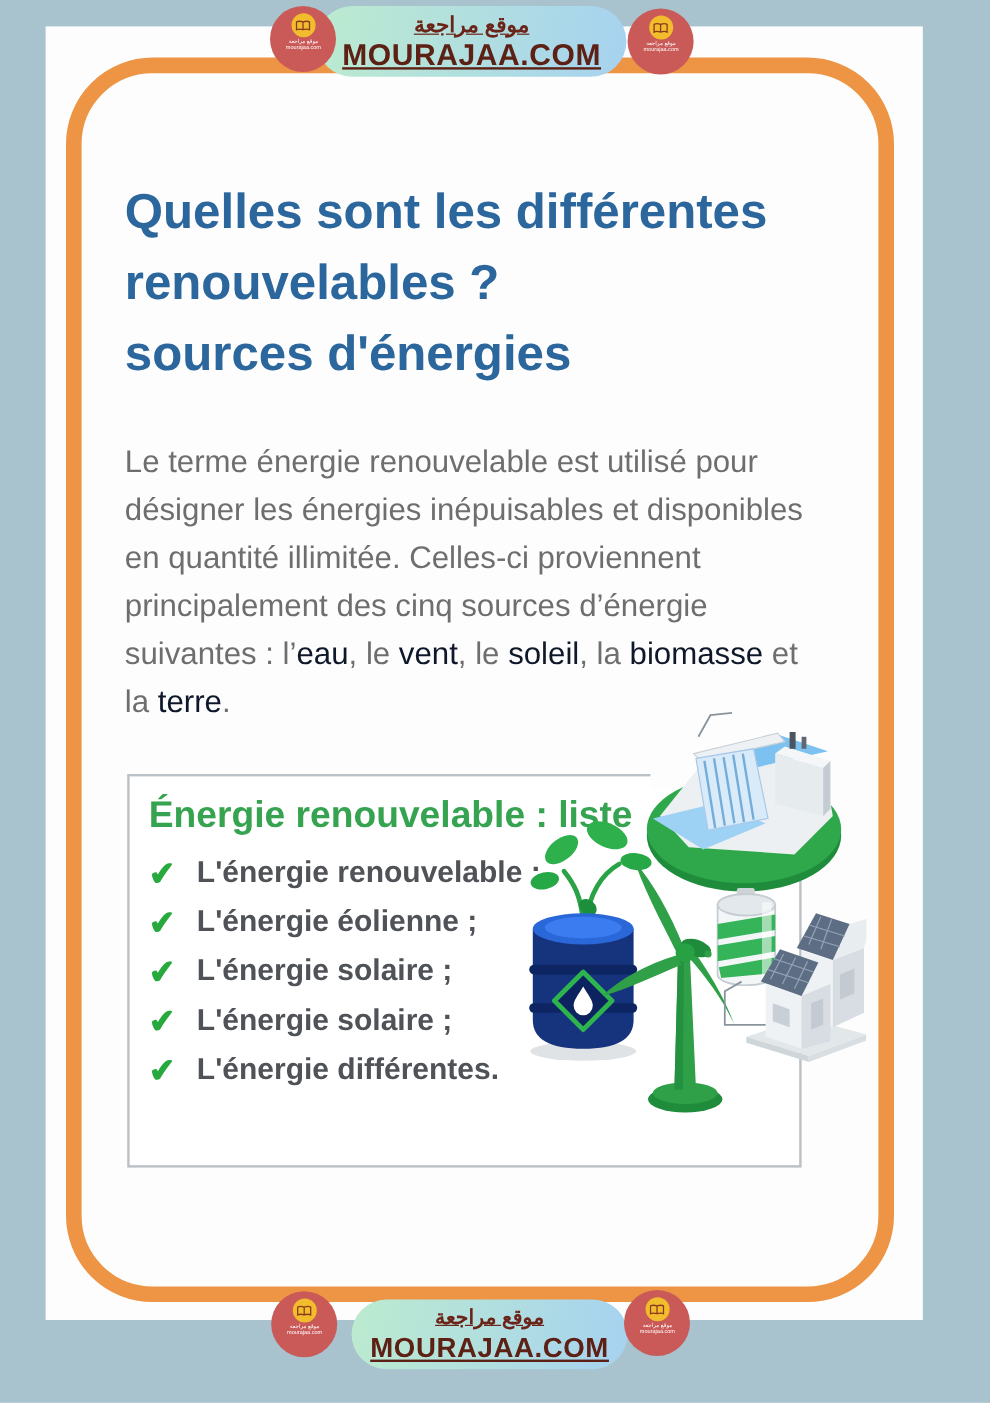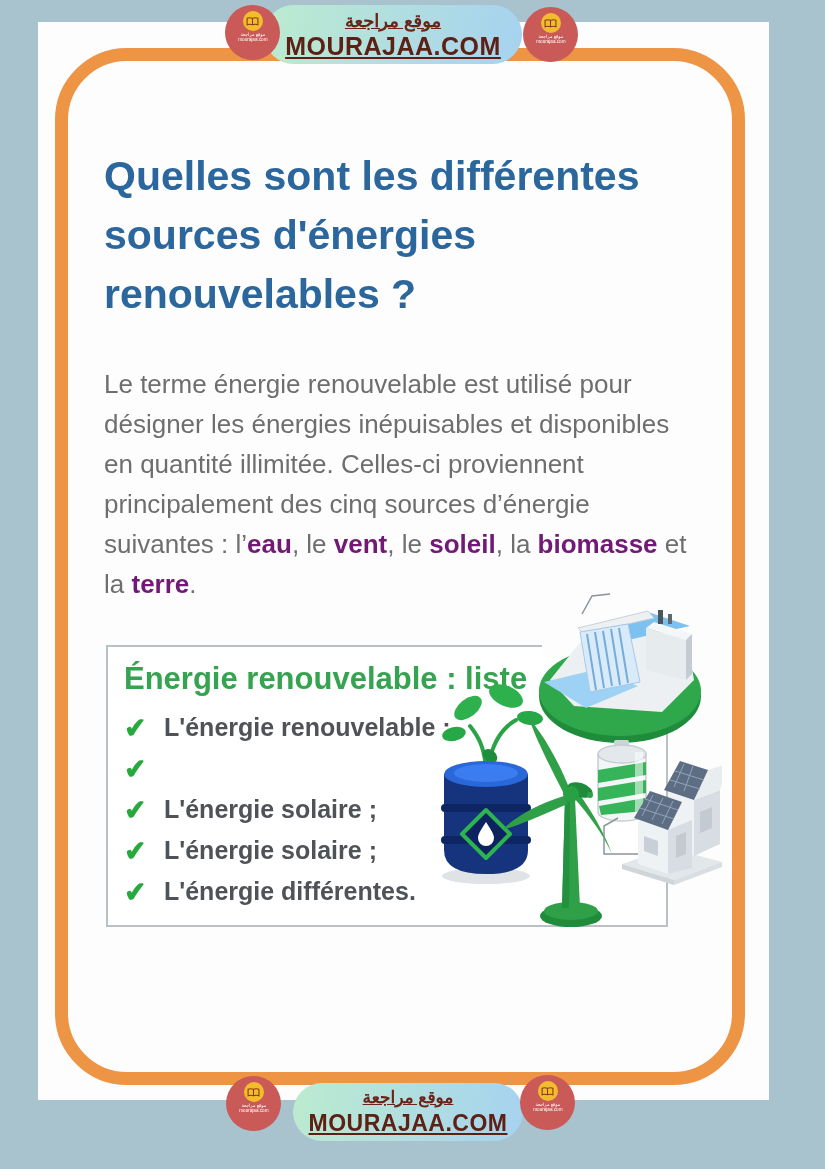--- a/index.html
+++ b/index.html
@@ -13,23 +13,23 @@
   
   .card{position:absolute;left:55px;top:48px;width:690px;height:1037px;box-sizing:border-box;
         border:13px solid #ed9445;border-radius:72px;background:transparent;}
   
   .title{position:absolute;left:104px;top:120px;width:600px;color:#2b669c;
          font-size:41px;line-height:59px;font-weight:600;letter-spacing:0;}
   .title span{display:block;}
   
   .body-text{position:absolute;left:104px;top:338px;width:585px;color:#6e6e6e;
              font-size:26px;line-height:40px;font-weight:400;}
-  .body-text .b{font-weight:700;color:#701a75;}
-  
-  .list-box{position:absolute;left:106px;top:645px;width:562px;height:282px;box-sizing:border-box;
+  .body-text .b{font-weight:400;color:#0f172a;}
+  
+  .list-box{position:absolute;left:106px;top:645px;width:562px;height:328px;box-sizing:border-box;
             border:2px solid #b9c0c6;background:#ffffff;}
   .box-title{position:absolute;left:16px;top:14px;font-size:31px;font-weight:700;color:#35a34f;white-space:nowrap;}
   .energy-list{position:absolute;left:16px;top:60px;margin:0;padding:0;list-style:none;}
   .energy-list li{display:flex;align-items:center;height:41px;font-size:25px;font-weight:700;color:#4f5358;white-space:nowrap;}
   .check{color:#28a93e;font-size:27px;width:30px;margin-right:10px;font-weight:700;transform:rotate(-4deg);}
   
   .art{position:absolute;left:432px;top:584px;width:290px;height:356px;pointer-events:none;}
   
   .pill{position:absolute;border-radius:30px;display:flex;flex-direction:column;align-items:center;justify-content:center;
         background:linear-gradient(100deg,#bcebcf 0%,#a6d2f0 100%);}
@@ -53,35 +53,36 @@
   .tiny span{display:block;}
 </style>
 </head>
 <body>
 
 <div class="sheet"></div>
 <div class="card"></div>
 
 <h1 class="title">
   <span>Quelles sont les différentes</span>
+  <span>renouvelables ?</span>
   <span>sources d'énergies</span>
-  <span>renouvelables ?</span>
 </h1>
 
 <p class="body-text"><span>Le terme énergie renouvelable est utilisé pour désigner les énergies inépuisables et disponibles en quantité illimitée. Celles-ci proviennent principalement des cinq sources d’énergie suivantes : l’</span><span class="b">eau</span><span>, le </span><span class="b">vent</span><span>, le </span><span class="b">soleil</span><span>, la </span><span class="b">biomasse</span><span> et la </span><span class="b">terre</span><span>.</span></p>
 
 <div class="list-box">
   <div class="box-title">Énergie renouvelable : liste</div>
   <ul class="energy-list">
     <li>
         <span class="check">✔</span>
         <span>L'énergie renouvelable ;</span>
       </li>
     <li>
         <span class="check">✔</span>
+        <span>L'énergie éolienne ;</span>
       </li>
     <li>
         <span class="check">✔</span>
         <span>L'énergie solaire ;</span>
       </li>
     <li>
         <span class="check">✔</span>
         <span>L'énergie solaire ;</span>
       </li>
     <li>

